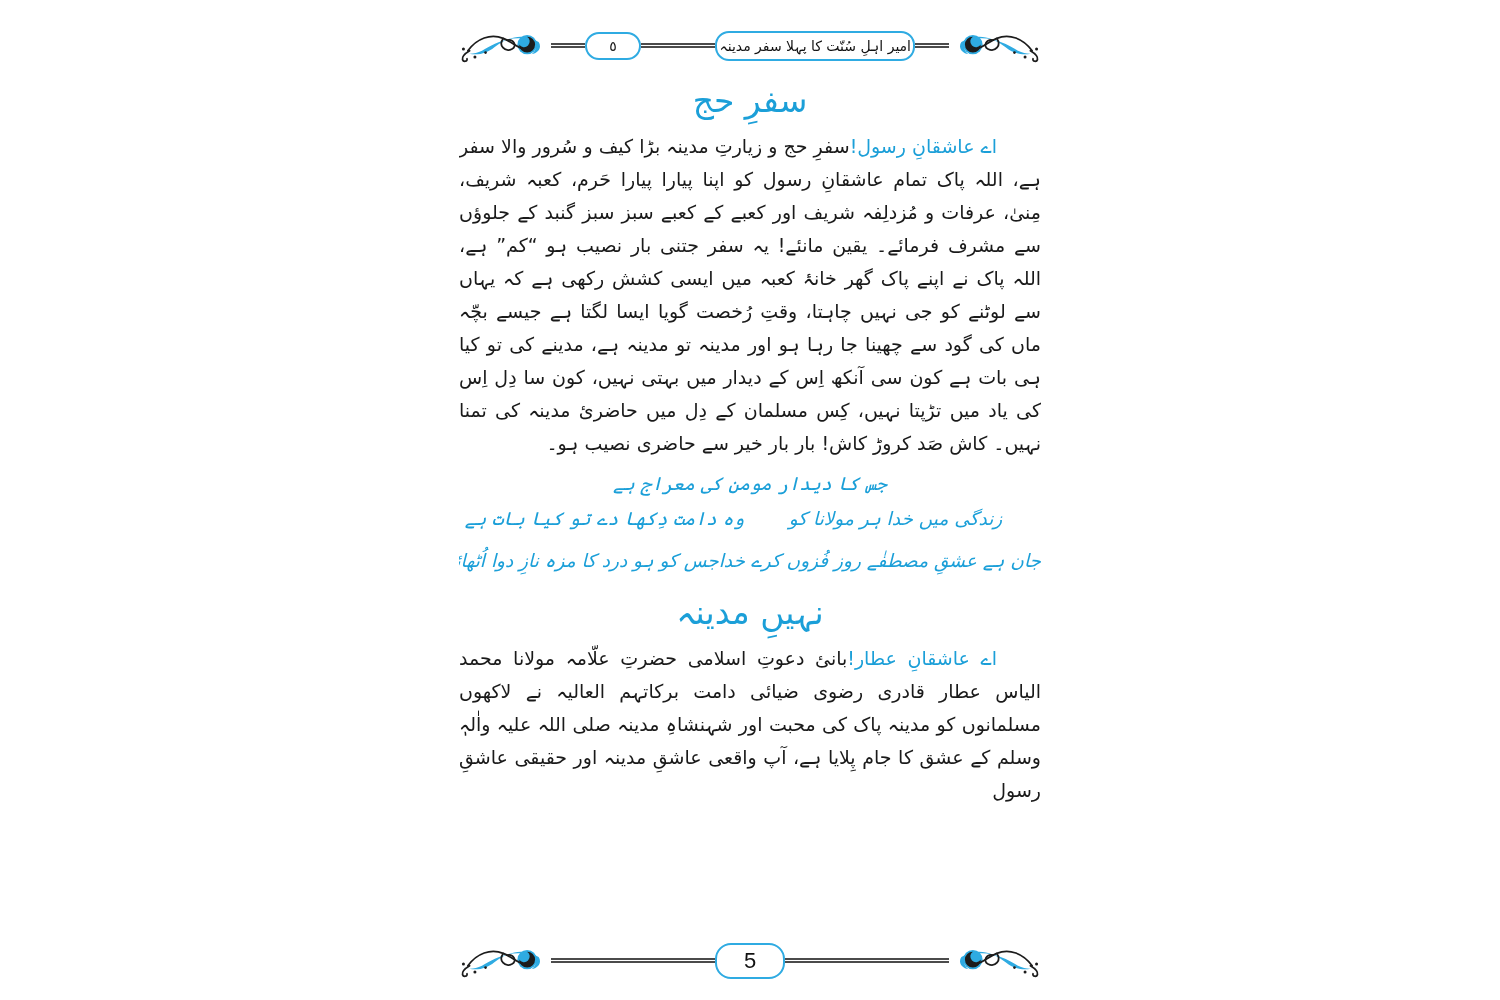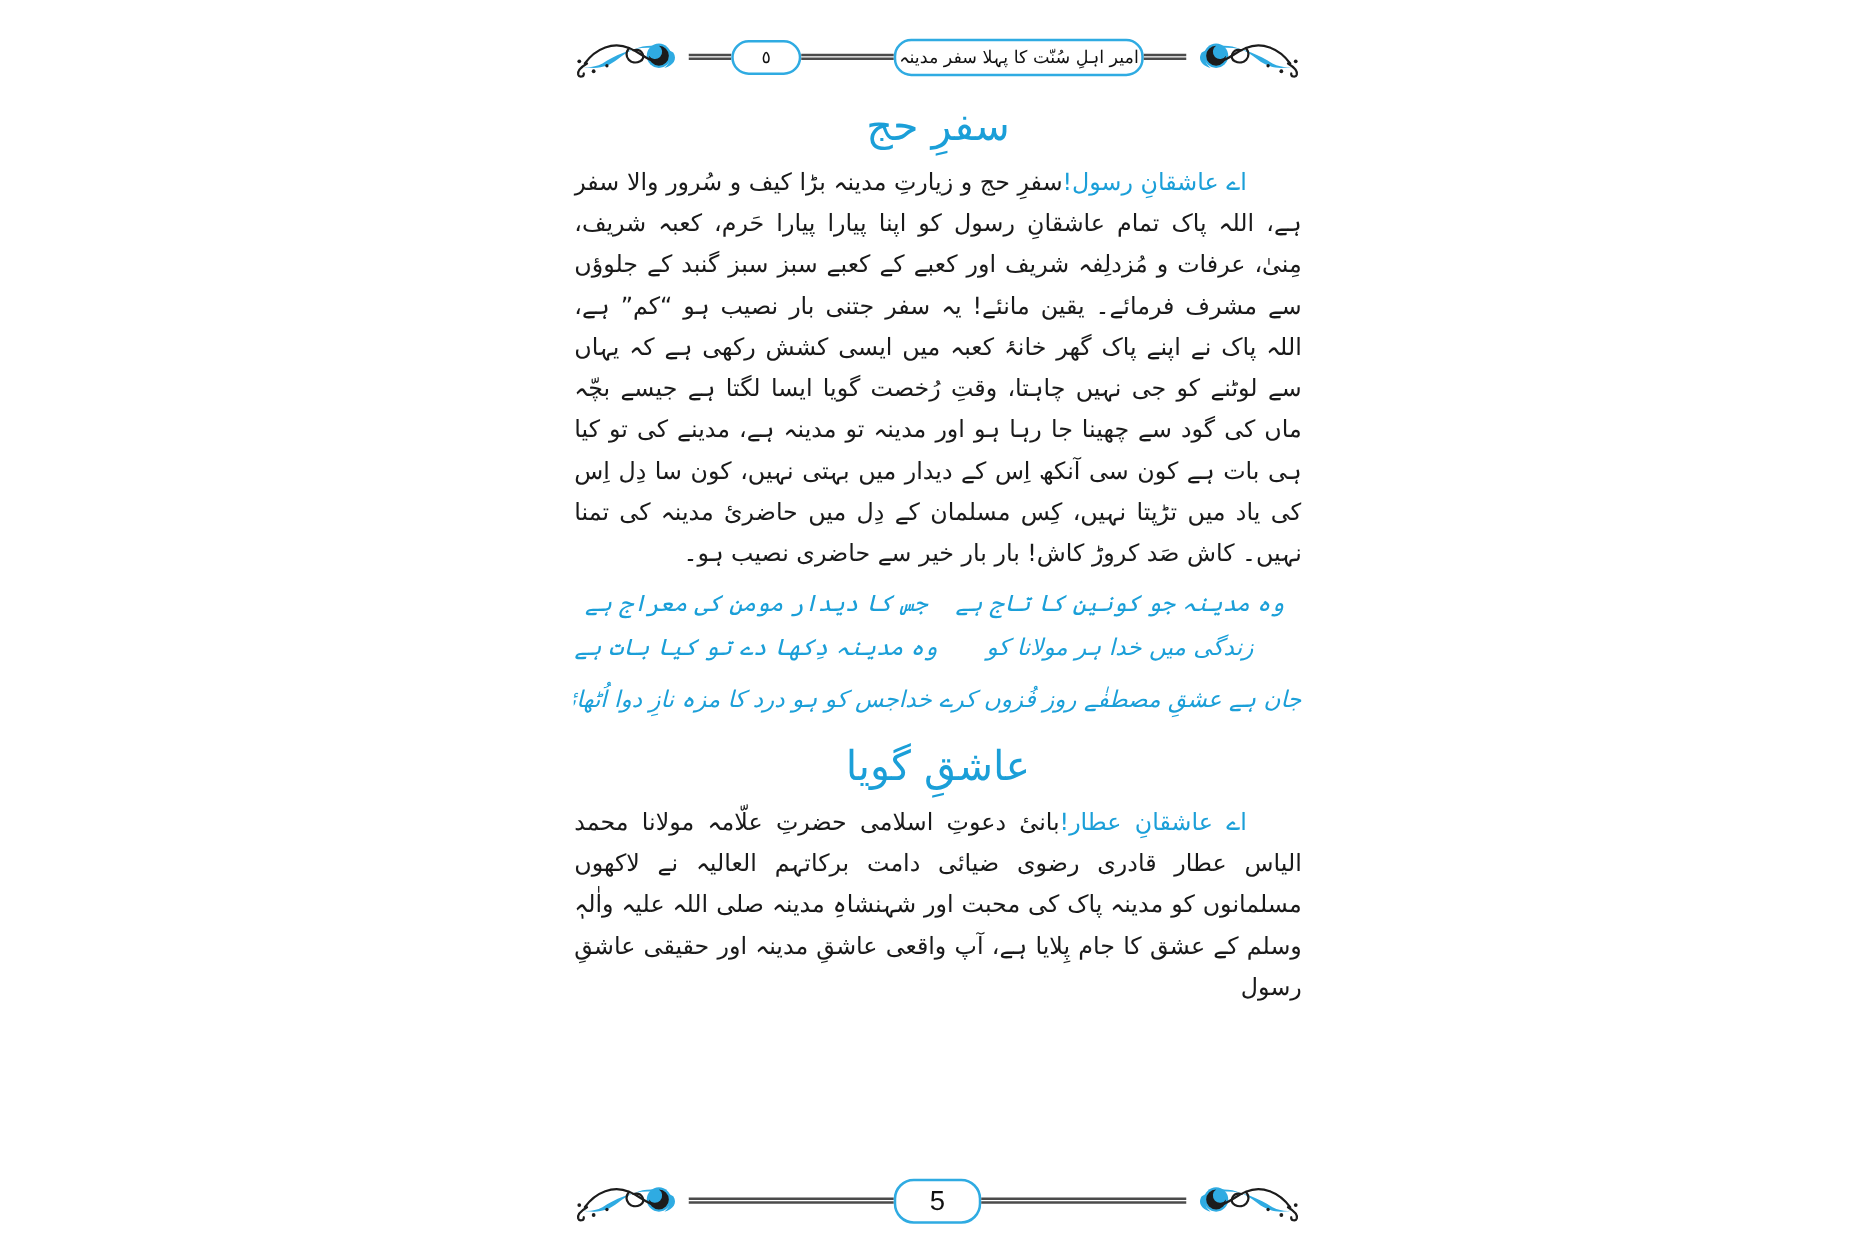--- a/index.html
+++ b/index.html
@@ -99,38 +99,37 @@
   </div>
 
   <div class="content inner">
 
     <h1 class="sec">سفرِ حج</h1>
 
     <p class="body indent"><span class="lead">اے عاشقانِ رسول!</span><span>سفرِ حج و زیارتِ مدینہ بڑا کیف و سُرور والا سفر ہے، اللہ پاک تمام عاشقانِ رسول کو اپنا پیارا پیارا حَرم، کعبہ شریف، مِنیٰ، عرفات و مُزدلِفہ شریف اور کعبے کے کعبے سبز سبز گنبد کے جلوؤں سے مشرف فرمائے۔ یقین مانئے! یہ سفر جتنی بار نصیب ہو “کم” ہے، اللہ پاک نے اپنے پاک گھر خانۂ کعبہ میں ایسی کشش رکھی ہے کہ یہاں سے لوٹنے کو جی نہیں چاہتا، وقتِ رُخصت گویا ایسا لگتا ہے جیسے بچّہ ماں کی گود سے چھینا جا رہا ہو اور مدینہ تو مدینہ ہے، مدینے کی تو کیا ہی بات ہے کون سی آنکھ اِس کے دیدار میں بہتی نہیں، کون سا دِل اِس کی یاد میں تڑپتا نہیں، کِس مسلمان کے دِل میں حاضریٔ مدینہ کی تمنا نہیں۔ کاش صَد کروڑ کاش! بار بار خیر سے حاضری نصیب ہو۔</span></p>
 
     <div class="couplet">
       <div class="c-row">
-        <span class="hemistich">وہ مدینہ جو کونین کا تاج ہے</span>
         <span class="hemistich">جس کا دیدار مومن کی معراج ہے</span>
       </div>
       <div class="c-row">
         <span class="hemistich">زندگی میں خدا ہر مولانا کو</span>
-        <span class="hemistich">وہ مدینہ دِکھا دے تو کیا بات ہے</span>
+        <span class="hemistich">وہ دامت دِکھا دے تو کیا بات ہے</span>
       </div>
     </div>
 
 
     <div class="couplet">
       <div class="c-row">
         <span class="hemistich">جان ہے عشقِ مصطفٰے روز فُزوں کرے خدا</span>
         <span class="hemistich">جس کو ہو درد کا مزہ نازِ دوا اُٹھائے کیوں</span>
       </div>
     </div>
 
-    <h1 class="sec">عاشقِ گویا</h1>
+    <h1 class="sec">نہیںِ مدینہ</h1>
 
     <p class="body indent"><span class="lead">اے عاشقانِ عطار!</span><span>بانیٔ دعوتِ اسلامی حضرتِ علّامہ مولانا محمد الیاس عطار قادری رضوی ضیائی دامت برکاتہم العالیہ نے لاکھوں مسلمانوں کو مدینہ پاک کی محبت اور شہنشاہِ مدینہ صلی اللہ علیہ واٰلہٖ وسلم کے عشق کا جام پِلایا ہے، آپ واقعی عاشقِ مدینہ اور حقیقی عاشقِ رسول</span></p>
 
   </div>
 
   <div class="rule footer-rule">
     <span>
       <svg class="fl" viewBox="0 0 104 44" width="92" height="39">
         <path class="fb" d="M4 30 C20 34 30 32 40 24 C56 11 74 8 90 18 C94 24 90 30 82 32 C90 26 88 16 72 14 C56 12 38 20 26 28 C18 32 10 32 4 30 Z"></path>
         <circle class="fb" cx="77" cy="21" r="11"></circle>

